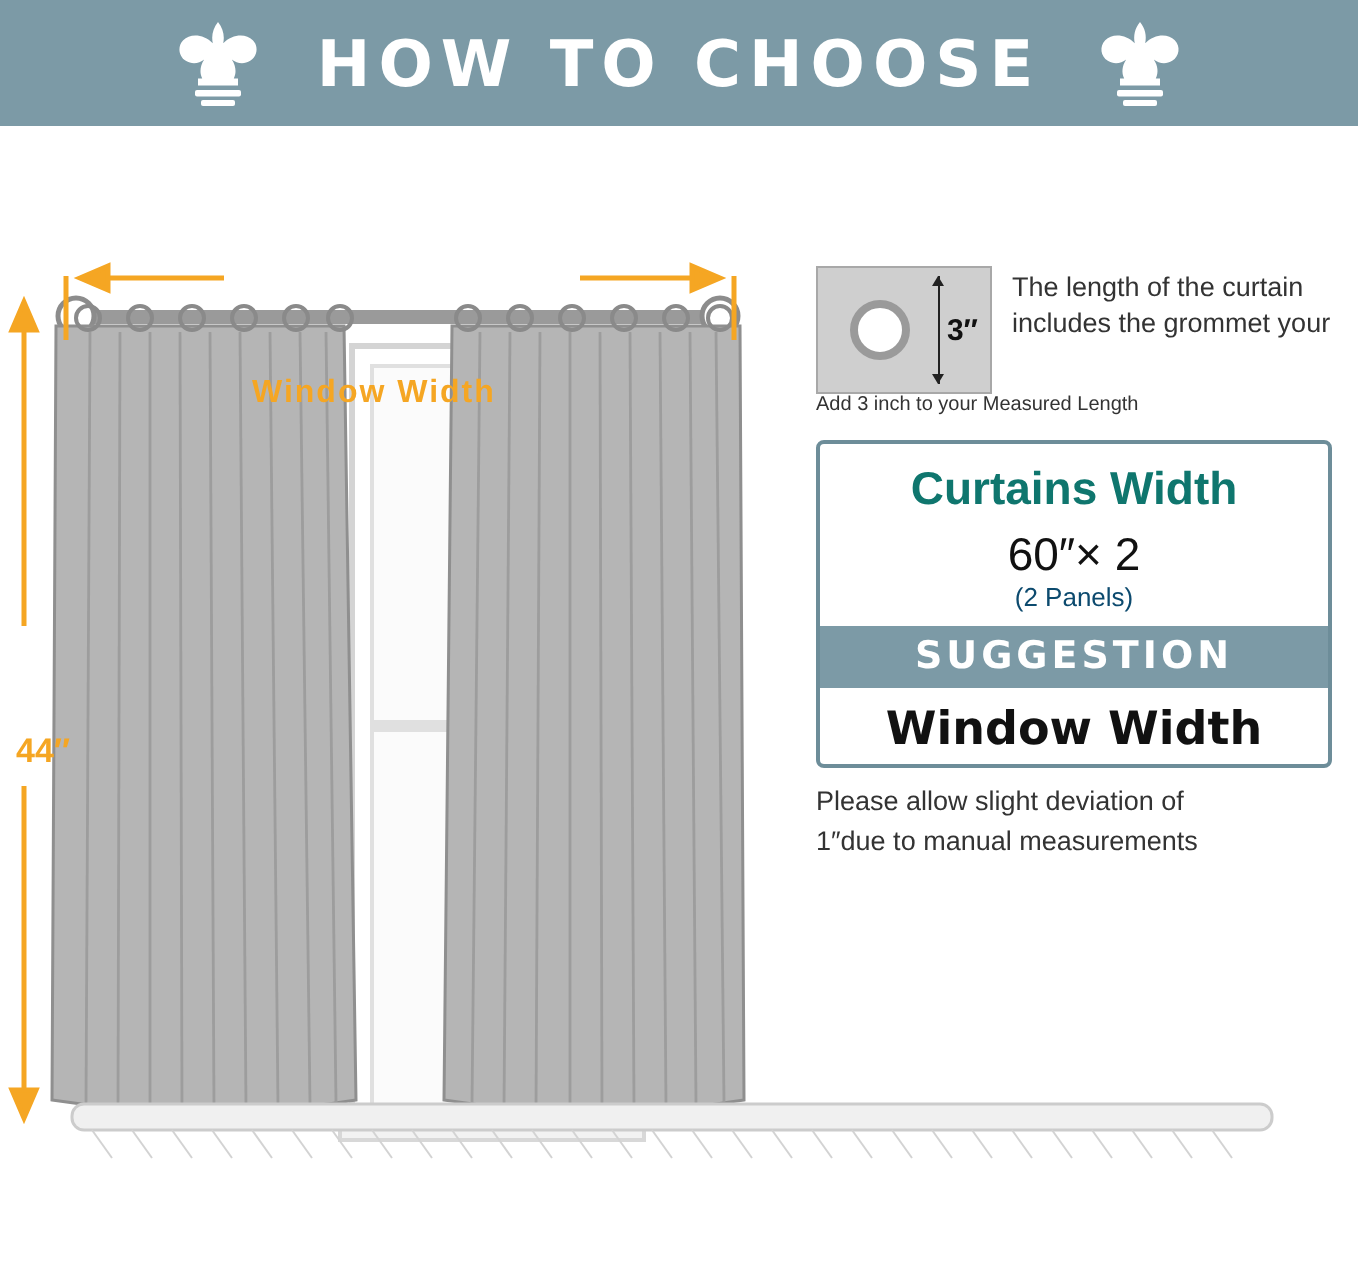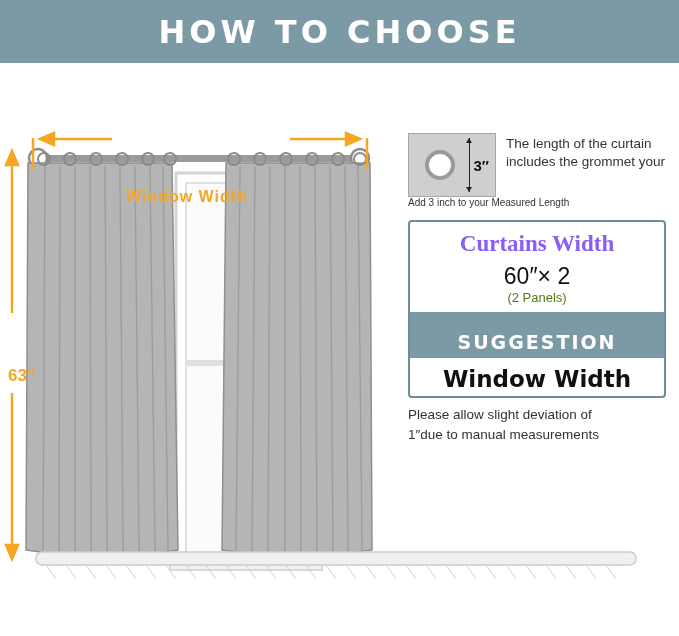--- a/index.html
+++ b/index.html
@@ -18,21 +18,20 @@
   
   .banner {
     position: absolute;
     left: 0; top: 0;
     width: 679px; height: 63px;
     background: #7c9aa6;
     display: flex;
     align-items: center;
     justify-content: center;
     gap: 26px;
-    flex-direction: column;
   }
   .banner-title {
     color: #ffffff;
     font-size: 32px;
     font-weight: bold;
     letter-spacing: 4px;
     font-family: "DejaVu Sans", sans-serif;
     white-space: nowrap;
   }
   .fleur {
@@ -145,41 +144,41 @@
     margin-top: 12px;
     border: 2px solid #6d8d99;
     border-radius: 4px;
     background: #ffffff;
     overflow: hidden;
     text-align: center;
   }
   .spec-title {
     font-size: 23px;
     font-weight: bold;
-    color: #8b5cf6;
+    color: #0f766e;
     padding: 9px 0 6px;
-    font-family: Liberation Serif, serif;
+    font-family: Liberation Sans, sans-serif;
   }
   .spec-value {
     font-size: 23px;
     color: #111;
     padding-bottom: 0px;
   }
   .spec-sub {
     font-size: 13px;
-    color: #4d7c0f;
+    color: #0c4a6e;
     padding: 0 0 7px;
   }
   .spec-banner {
     background: #7c9aa6;
     color: #ffffff;
     font-size: 19px;
     font-weight: bold;
     letter-spacing: 2px;
-    padding: 19px 0 5px;
+    padding: 4px 0 5px;
     font-family: "DejaVu Sans", sans-serif;
   }
   .spec-title2 {
     font-size: 23px;
     font-weight: bold;
     color: #111;
     padding: 8px 0 4px;
     font-family: "DejaVu Sans", sans-serif;
   }
   .spec-range {
@@ -325,21 +324,21 @@
         <path d="M526 502 L536 516"></path>
           <path d="M546 502 L556 516"></path>
           <path d="M566 502 L576 516"></path>
         <path d="M586 502 L596 516"></path>
           <path d="M606 502 L616 516"></path>
       </g>
     </g>
   </svg>
 
   <div class="label-window-width">Window Width</div>
-  <div class="label-height">63″</div>
+  <div class="label-height">44″</div>
 
   <div class="right-col">
 
     <div class="grommet-row">
       <div class="grommet-figure">
         <div class="grommet-hole"></div>
         <div class="grommet-dim">
           <div class="dim-bar"></div>
           <div class="dim-text">3″</div>
         </div>

